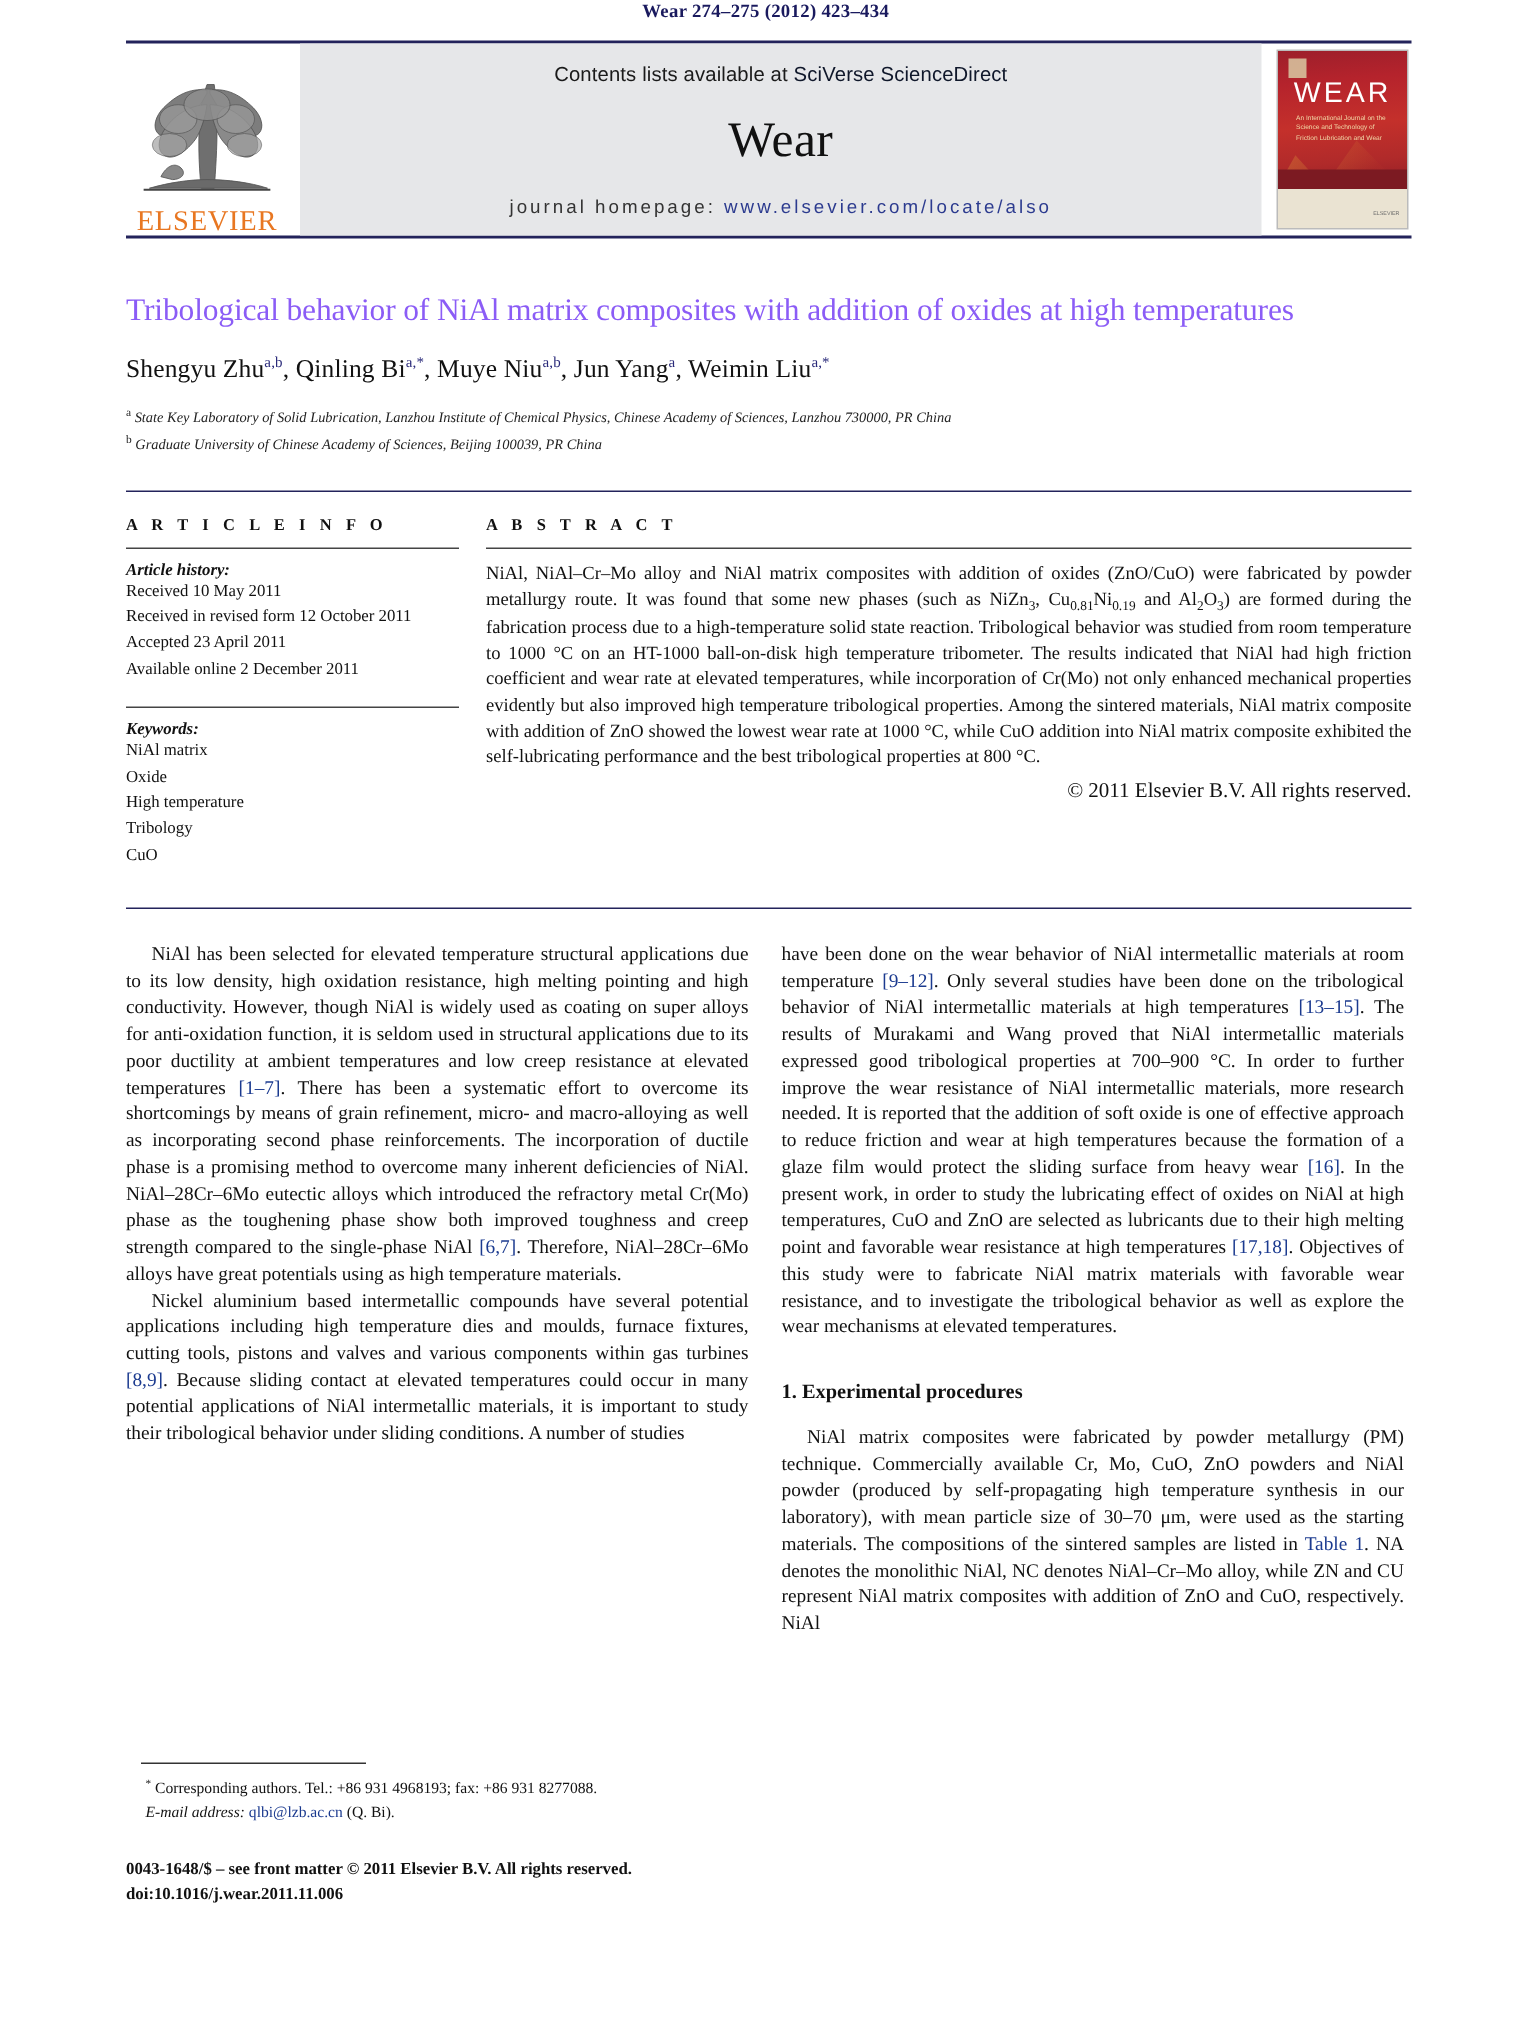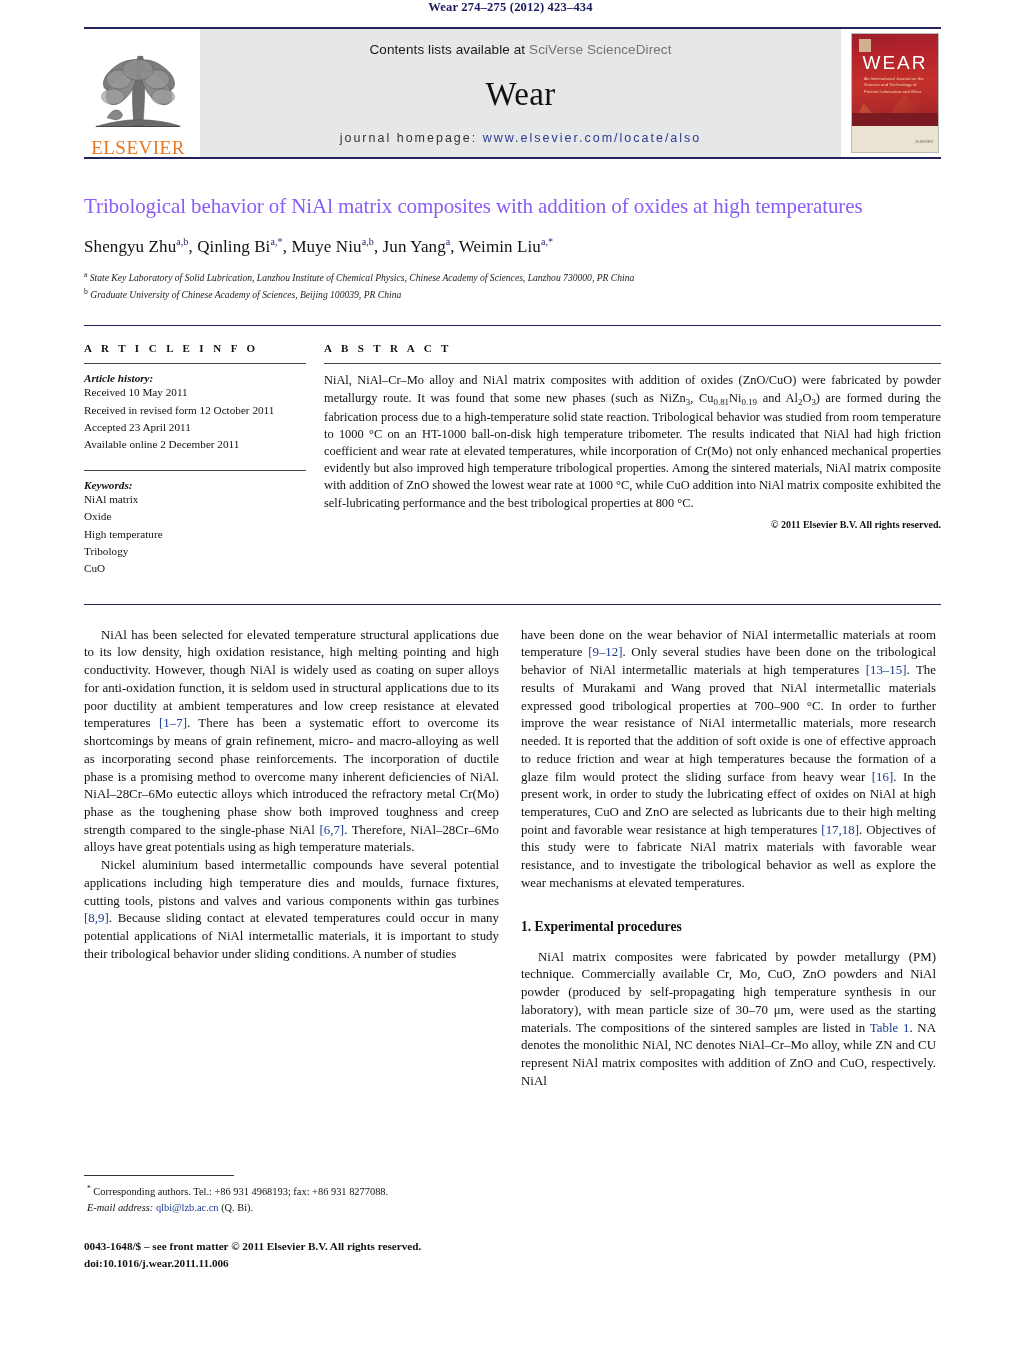--- a/index.html
+++ b/index.html
@@ -70,21 +70,21 @@
     justify-content: space-between;
     padding: 13px 0 12px 0;
     box-sizing: border-box;
   }
   .contents-line {
     font-family: "Liberation Sans", sans-serif;
     font-size: 13.5px;
     color: #1a1a1a;
     letter-spacing: 0.1px;
   }
-  .contents-line .sd-link { color: #737373; }
+  .contents-line .sd-link { color: #0f172a; }
   .journal-name {
     font-family: "Liberation Serif", serif;
     font-size: 33px;
     color: #111;
     line-height: 1;
     letter-spacing: 0.3px;
   }
   .homepage-line {
     font-family: "Liberation Sans", sans-serif;
     font-size: 12.5px;
@@ -228,25 +228,25 @@
   .info-gap { height: 16px; }
   .abs-text {
     font-family: "Liberation Serif", serif;
     font-size: 12.4px;
     line-height: 1.39;
     text-align: justify;
     color: #111;
   }
   .abs-copy {
     font-family: "Liberation Serif", serif;
-    font-size: 10px;
+    font-size: 14px;
     text-align: right;
     margin-top: 7px;
     color: #111;
-    font-weight: bold;
+    font-weight: normal;
   }
 
   
   .body-cols {
     margin: 26px 80px 0 84px;
     display: flex;
     gap: 22px;
     border-top: 1px solid #23235b;
     padding-top: 22px;
   }
@@ -268,21 +268,21 @@
     margin: 0;
     text-indent: 17px;
     hyphens: manual;
   }
   .para + .para { text-indent: 17px; }
   .cite { color: #1b3a8f; }
 
   
   .footnote-area {
     position: absolute;
-    left: 84px;
+    left: 94px;
     top: 1175px;
     width: 415px;
   }
   .fn-rule {
     width: 150px;
     border-top: 1px solid #333;
     margin-bottom: 7px;
   }
   .fn-line {
     font-family: "Liberation Serif", serif;

